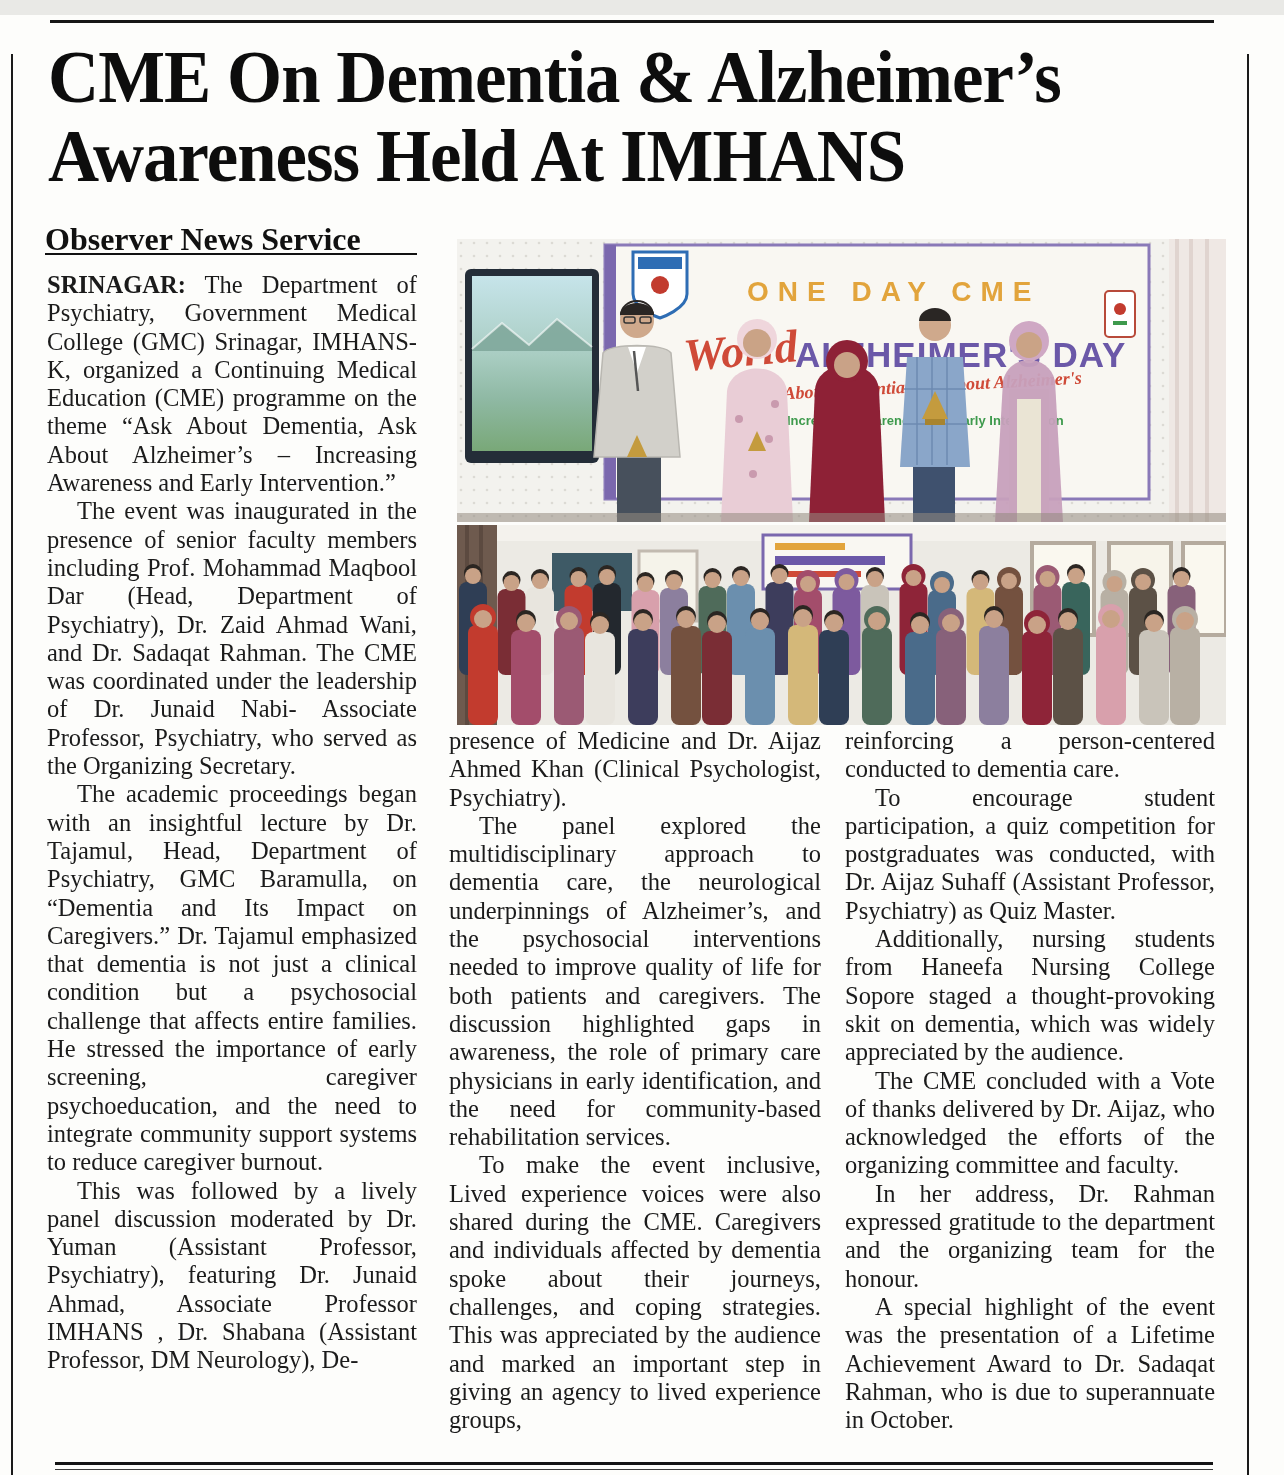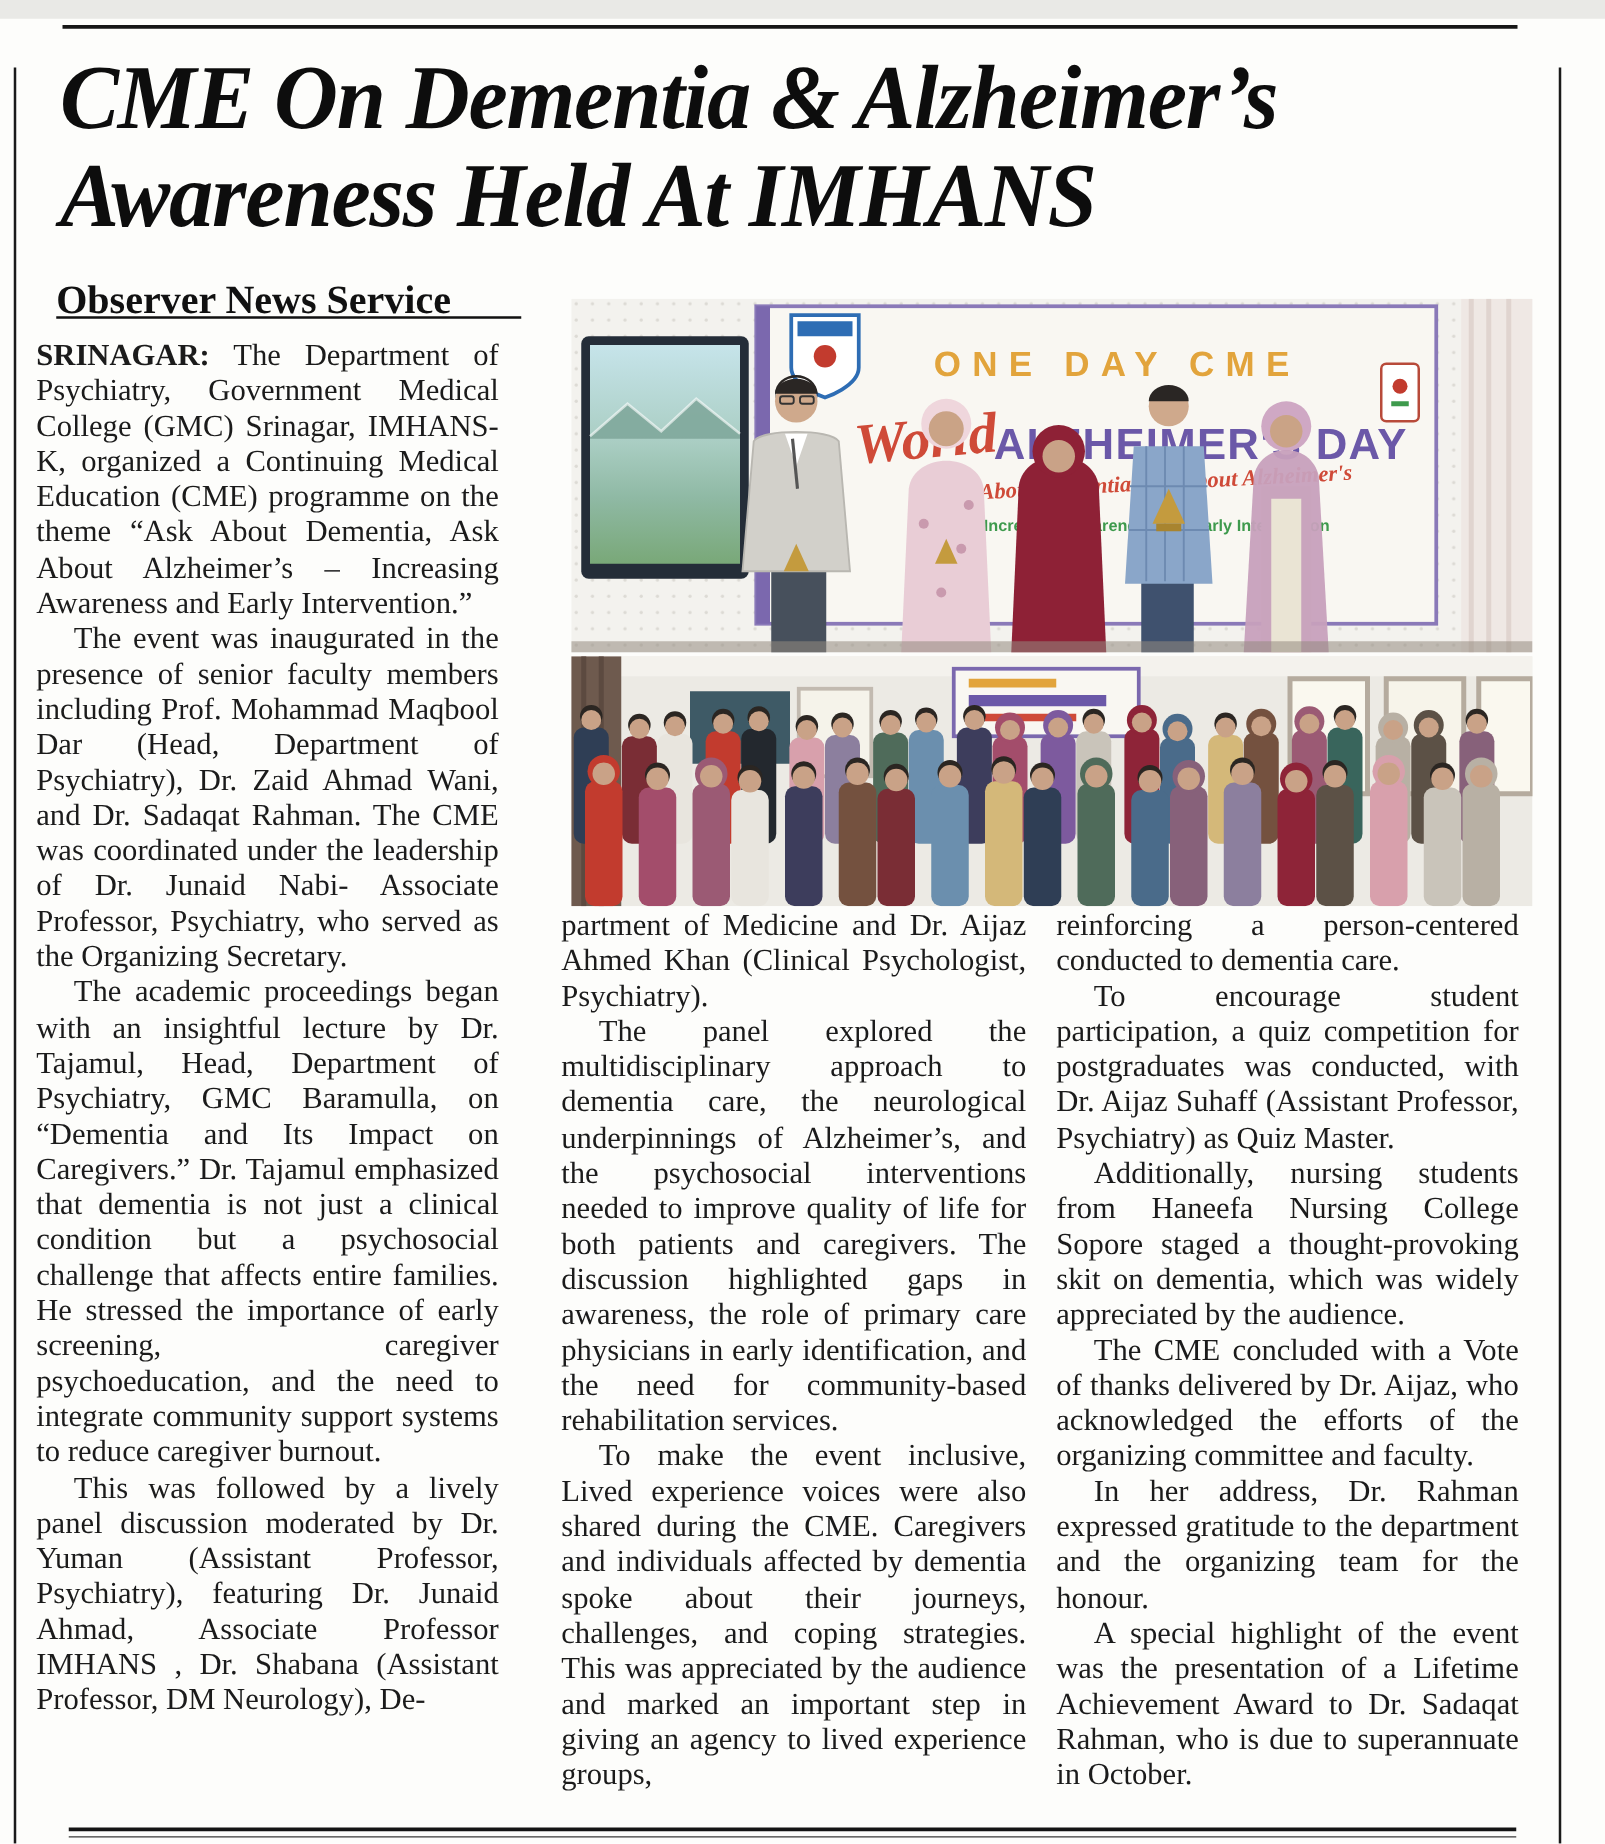--- a/index.html
+++ b/index.html
@@ -7,32 +7,32 @@
         font-family:"Liberation Serif","DejaVu Serif",serif;color:#1b1b1b;}
   .topstrip{position:absolute;left:0;top:0;width:1284px;height:15px;background:#e9e9e6;}
   .rule-top{position:absolute;left:50px;top:20px;width:1164px;height:3px;background:#161616;}
   .vrule{position:absolute;top:54px;width:2px;height:1421px;background:#1a1a1a;}
   .vrule.left{left:11px;}
   .vrule.right{left:1247px;}
   .rule-bottom-a{position:absolute;left:55px;top:1462px;width:1158px;height:3px;background:#141414;}
   .rule-bottom-b{position:absolute;left:55px;top:1469px;width:1158px;height:1px;background:#3a3a3a;}
 
   h1.headline{position:absolute;left:48px;top:38px;margin:0;width:1180px;
-      font-size:73px;line-height:79px;font-weight:bold;letter-spacing:-1px;color:#0d0d0d;font-style:italic;}
+      font-size:73px;line-height:79px;font-weight:bold;letter-spacing:-1px;color:#0d0d0d;}
   h1.headline span{display:block;transform:scaleX(.97);transform-origin:left;}
 
   .byline{position:absolute;left:45px;top:221px;font-size:32px;font-weight:bold;color:#111;}
   .byline-rule{position:absolute;left:45px;top:253px;width:372px;height:2px;background:#111;}
 
   .photo{position:absolute;left:445px;margin:12px;padding:0;line-height:0;}
   .photo1{top:227px;width:769px;height:283px;}
   .photo2{top:513px;width:769px;height:200px;}
 
   .col{position:absolute;font-size:24.5px;line-height:28.3px;text-align:justify;}
-  .col1{left:29px;top:271px;width:370px;}
+  .col1{left:47px;top:271px;width:370px;}
   .col2{left:449px;top:727px;width:372px;}
   .col3{left:845px;top:727px;width:370px;}
   .para{margin:0;}
   .para.ind{text-indent:30px;}
   .lead{font-weight:bold;}
 </style>
 </head>
 <body>
 
 <div id="page">
@@ -291,21 +291,21 @@
   </figure>
 
   <div class="col col1">
     <p class="para"><span class="lead">SRINAGAR:</span><span> The Department of Psychiatry, Government Medical College (GMC) Srinagar, IMHANS-K, organized a Continuing Medical Education (CME) programme on the theme “Ask About Dementia, Ask About Alzheimer’s – Increasing Awareness and Early Intervention.”</span></p>
     <p class="para ind">The event was inaugurated in the presence of senior faculty members including Prof. Mohammad Maqbool Dar (Head, Department of Psychiatry), Dr. Zaid Ahmad Wani, and Dr. Sadaqat Rahman. The CME was coordinated under the leadership of Dr. Junaid Nabi- Associate Professor, Psychiatry, who served as the Organizing Secretary.</p>
     <p class="para ind">The academic proceedings began with an insightful lecture by Dr. Tajamul, Head, Department of Psychiatry, GMC Baramulla, on “Dementia and Its Impact on Caregivers.” Dr. Tajamul emphasized that dementia is not just a clinical condition but a psychosocial challenge that affects entire families. He stressed the importance of early screening, caregiver psychoeducation, and the need to integrate community support systems to reduce caregiver burnout.</p>
     <p class="para ind">This was followed by a lively panel discussion moderated by Dr. Yuman (Assistant Professor, Psychiatry), featuring Dr. Junaid Ahmad, Associate Professor IMHANS , Dr. Shabana (Assistant Professor, DM Neurology), De-</p>
   </div>
 
   <div class="col col2">
-    <p class="para">partment of Medicine and Dr. Aijaz Ahmed Khan (Clinical Psychologist, Psychiatry).</p>
+    <p class="para">presence of Medicine and Dr. Aijaz Ahmed Khan (Clinical Psychologist, Psychiatry).</p>
     <p class="para ind">The panel explored the multidisciplinary approach to dementia care, the neurological underpinnings of Alzheimer’s, and the psychosocial interventions needed to improve quality of life for both patients and caregivers. The discussion highlighted gaps in awareness, the role of primary care physicians in early identification, and the need for community-based rehabilitation services.</p>
     <p class="para ind">To make the event inclusive, Lived experience voices were also shared during the CME. Caregivers and individuals affected by dementia spoke about their journeys, challenges, and coping strategies. This was appreciated by the audience and marked an important step in giving an agency to lived experience groups,</p>
   </div>
 
   <div class="col col3">
     <p class="para">reinforcing a person-centered conducted to dementia care.</p>
     <p class="para ind">To encourage student participation, a quiz competition for postgraduates was conducted, with Dr. Aijaz Suhaff (Assistant Professor, Psychiatry) as Quiz Master.</p>
     <p class="para ind">Additionally, nursing students from Haneefa Nursing College Sopore staged a thought-provoking skit on dementia, which was widely appreciated by the audience.</p>
     <p class="para ind">The CME concluded with a Vote of thanks delivered by Dr. Aijaz, who acknowledged the efforts of the organizing committee and faculty.</p>
     <p class="para ind">In her address, Dr. Rahman expressed gratitude to the department and the organizing team for the honour.</p>

